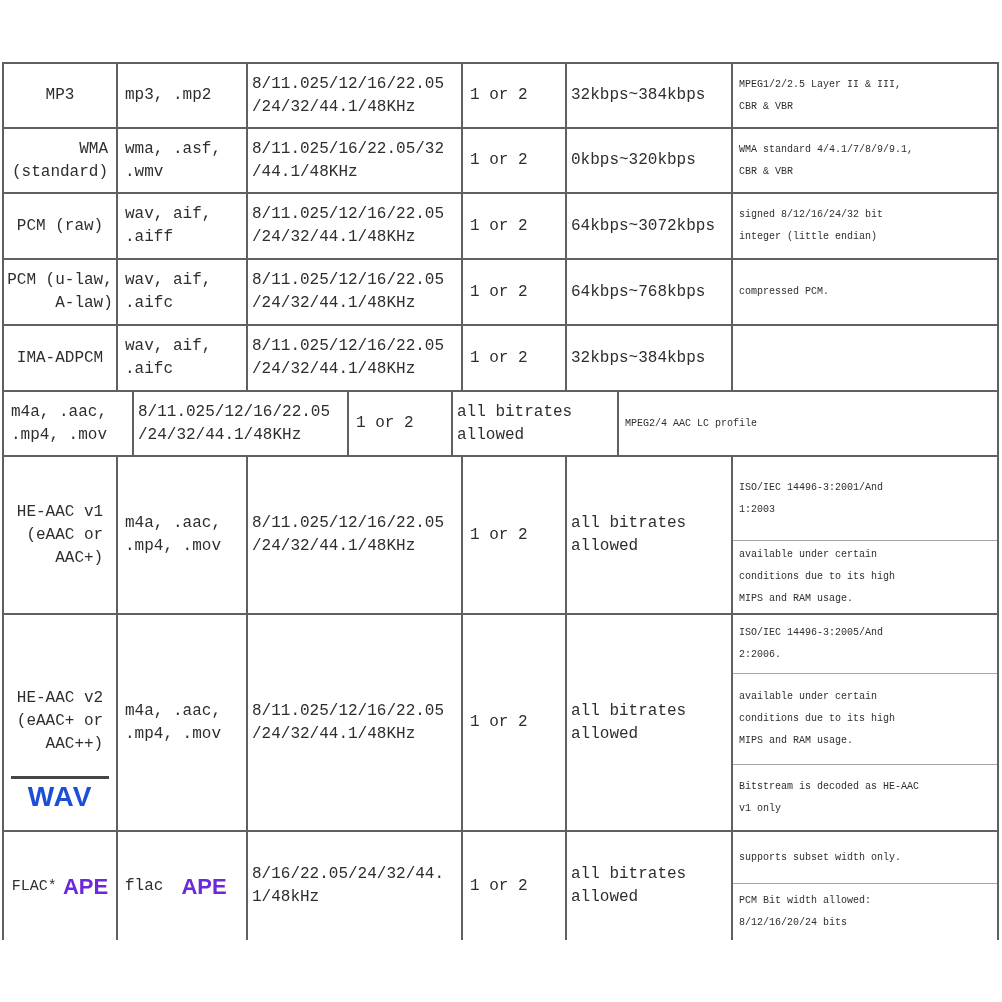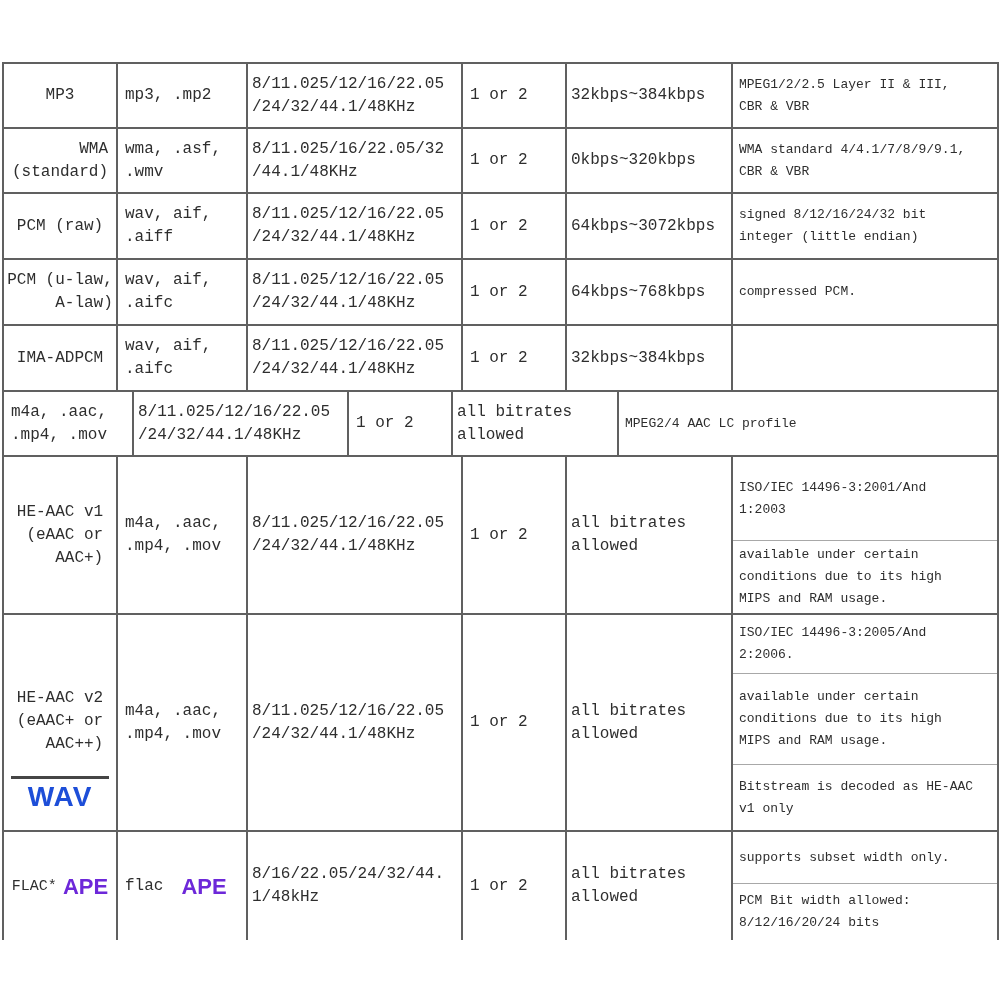--- a/index.html
+++ b/index.html
@@ -19,21 +19,21 @@
   .r5{height:66px}.r6{height:65px}.r7{height:158px}.r8{height:217px}.r9{height:108px}
 
   .cell{ border-right:2px solid #606060; display:flex; align-items:center;
          font-size:16px; line-height:23px; white-space:pre-line; overflow:hidden; }
   .c1{ width:114px; justify-content:center; text-align:right; }
   .c2{ width:130px; padding-left:7px; }
   .c3{ width:215px; padding-left:4px; }
   .c4{ width:104px;  padding-left:7px; }
   .c5{ width:166px; padding-left:4px; }
   .c6{ flex:1; border-right:none; flex-direction:column; align-items:stretch;
-       padding:0; font-size:13px; line-height:22px; }
+       padding:0; font-size:10px; line-height:22px; }
 
   .note-sub{ display:flex; align-items:center; padding-left:6px;
              border-bottom:1px solid #a8a8a8; white-space:pre-line; overflow:hidden; }
   .note-sub:last-child{ border-bottom:none; flex:1; }
   .ns-h68{ height:84px; } .ns-h59{ height:59px; } .ns-h91{ height:91px; } .ns-h52{ height:52px; }
 
   
   .c1.stacked{ flex-direction:column; justify-content:flex-start; padding-top:72px; }
   .wav-divider{ width:98px; height:3px; background:#454545; margin-top:20px; }
   .wav-label{ font-family:"Liberation Sans","DejaVu Sans",sans-serif; font-weight:bold;

